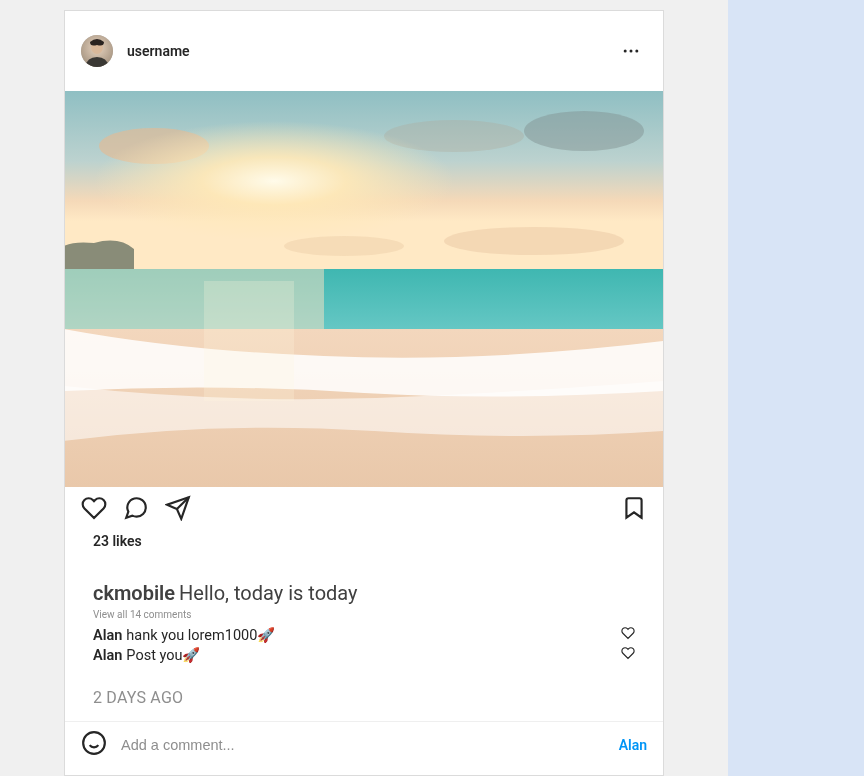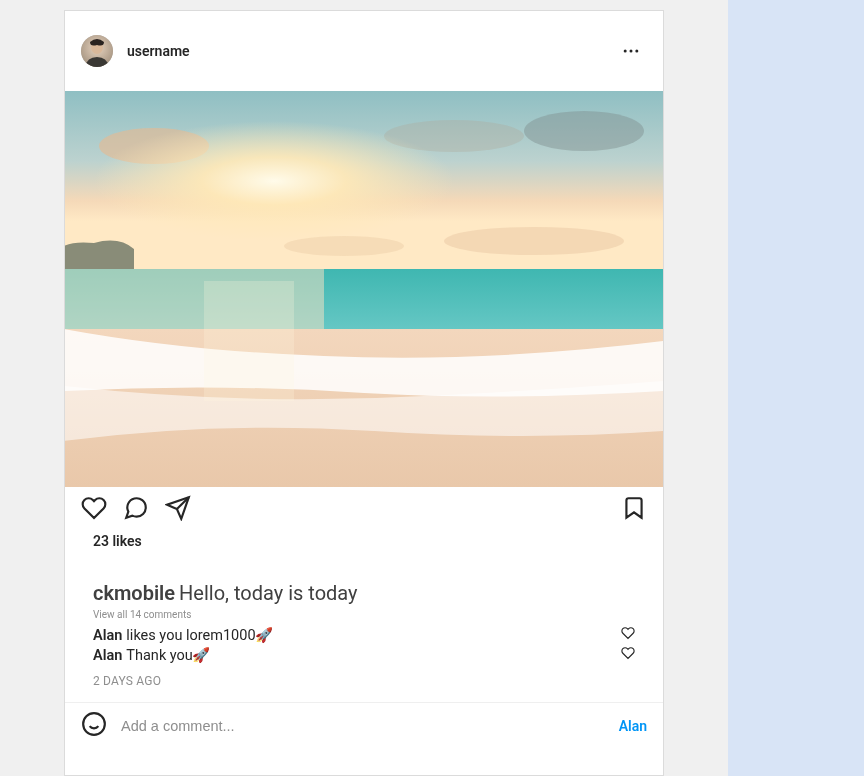--- a/index.html
+++ b/index.html
@@ -115,24 +115,24 @@
   .comment-row .author {
     font-weight: 600;
     margin-right: 4px;
   }
   .comment-row .like-mini {
     margin-left: auto;
     cursor: pointer;
     color: #262626;
   }
   .timestamp {
-    font-size: 12px;
+    font-size: 16px;
     letter-spacing: 0.2px;
     color: #8e8e8e;
-    margin-top: 10px;
+    margin-top: 24px;
     margin-bottom: 14px;
   }
   .add-comment {
     border-top: 1px solid #efefef;
     display: flex;
     align-items: center;
     padding: 8px 16px;
   }
   .add-comment .emoji-btn {
     cursor: pointer;
@@ -256,31 +256,31 @@
       <div class="likes">23 likes</div>
 
       <div class="caption-row">
         <span class="author">ckmobile</span><span>Hello, today is today</span>
       </div>
 
       <div class="view-all">View all 14 comments</div>
 
       <div class="comment-row">
         <span class="author">Alan</span>
-        <span>likes you lorem1000🚀</span>
+        <span>hank you lorem1000🚀</span>
         <span class="like-mini">
           <svg width="14" height="14" viewBox="0 0 24 24" fill="none" stroke="currentColor" stroke-width="2">
             <path d="M20.84 4.61a5.5 5.5 0 0 0-7.78 0L12 5.67l-1.06-1.06a5.5 5.5 0 0 0-7.78 7.78L12 21.23l8.84-8.84a5.5 5.5 0 0 0 0-7.78z"></path>
           </svg>
         </span>
       </div>
 
       <div class="comment-row">
         <span class="author">Alan</span>
-        <span>Thank you🚀</span>
+        <span>Post you🚀</span>
         <span class="like-mini">
           <svg width="14" height="14" viewBox="0 0 24 24" fill="none" stroke="currentColor" stroke-width="2">
             <path d="M20.84 4.61a5.5 5.5 0 0 0-7.78 0L12 5.67l-1.06-1.06a5.5 5.5 0 0 0-7.78 7.78L12 21.23l8.84-8.84a5.5 5.5 0 0 0 0-7.78z"></path>
           </svg>
         </span>
       </div>
 
       <div class="timestamp">2 DAYS AGO</div>
     </div>
 

